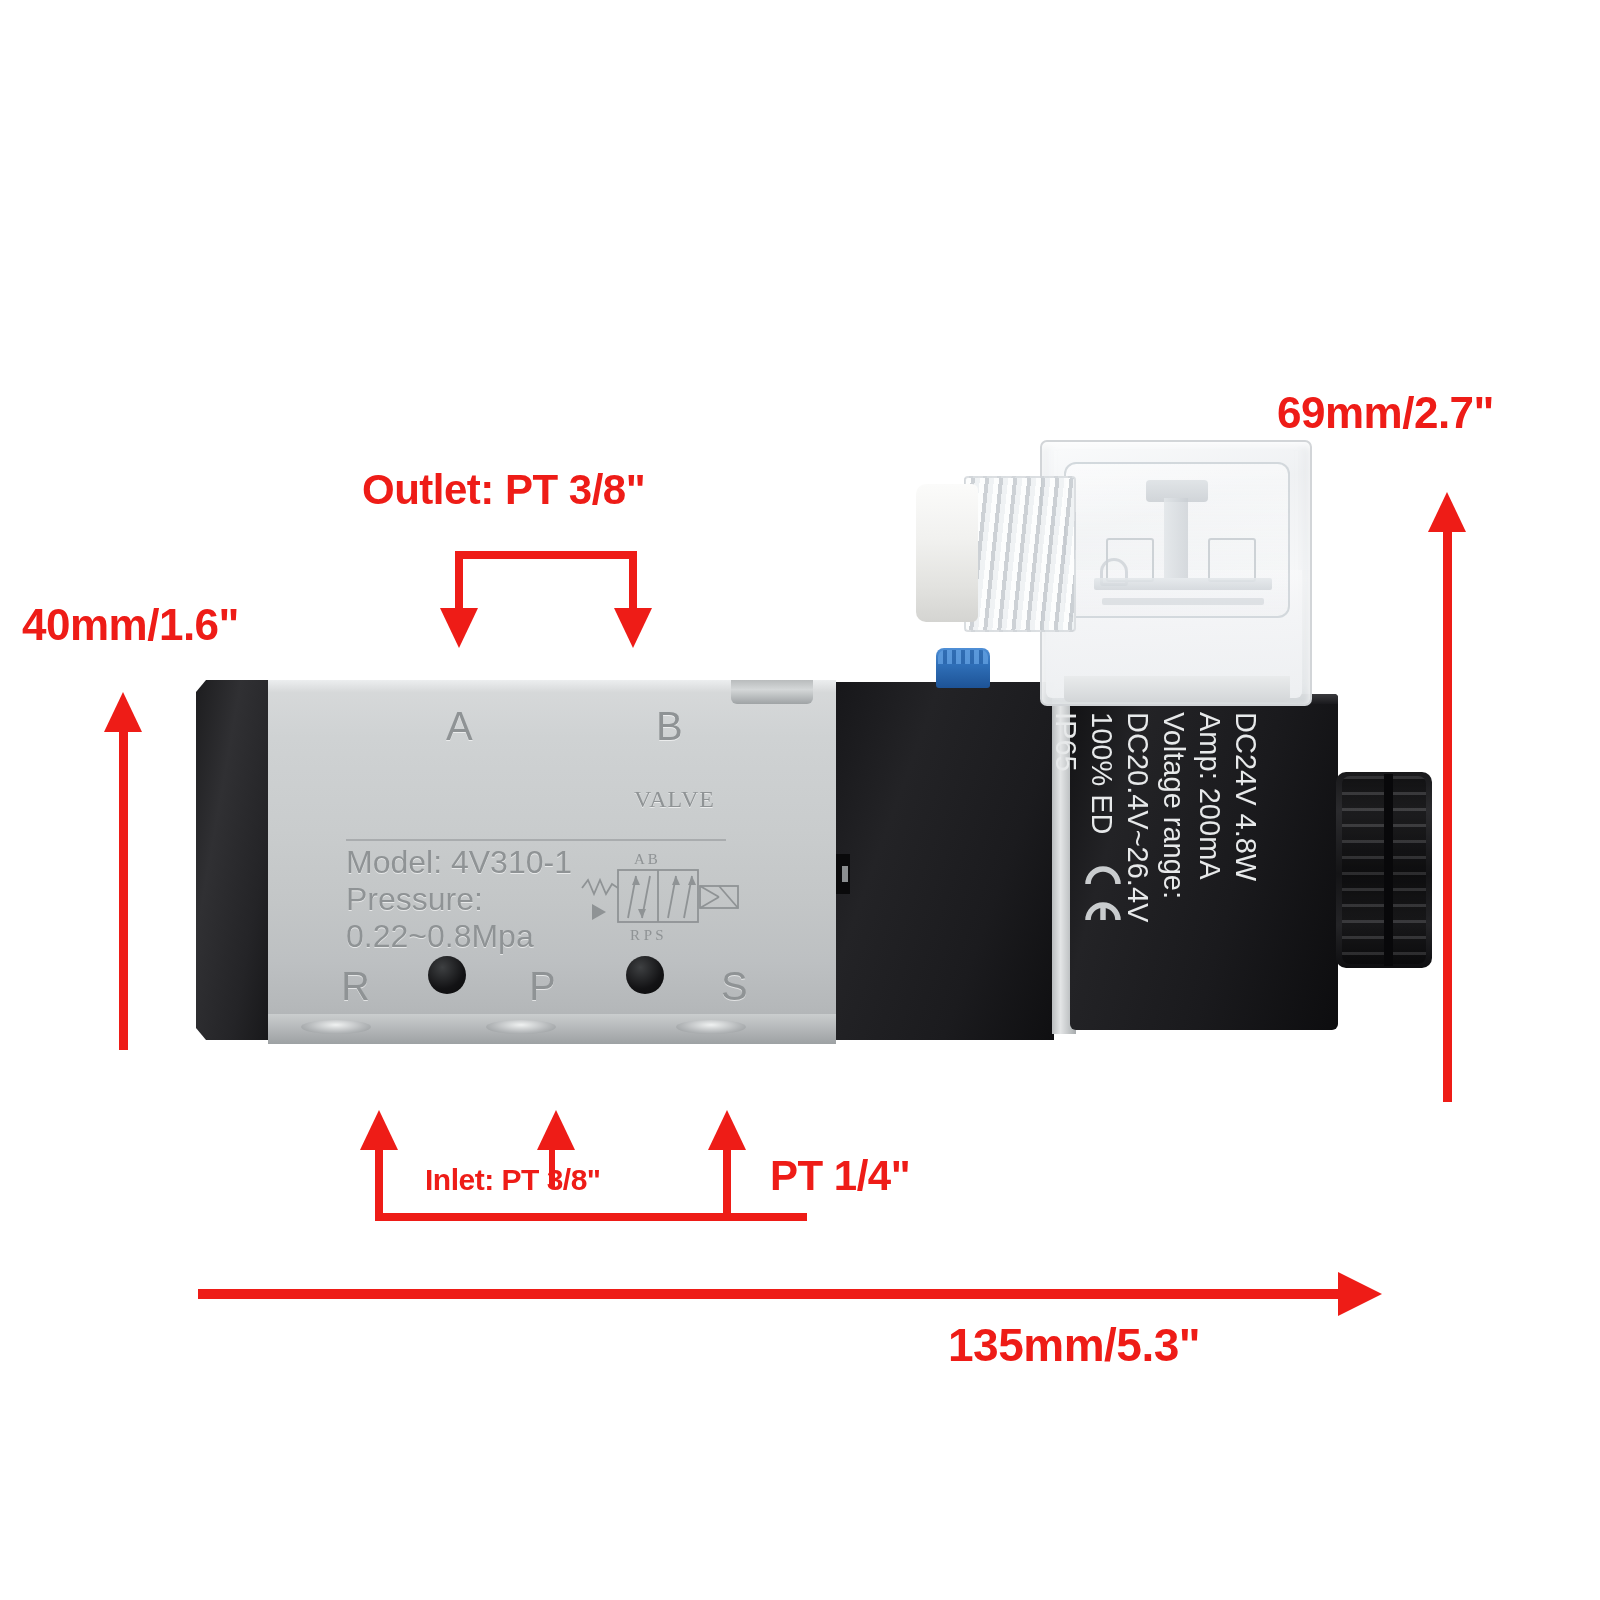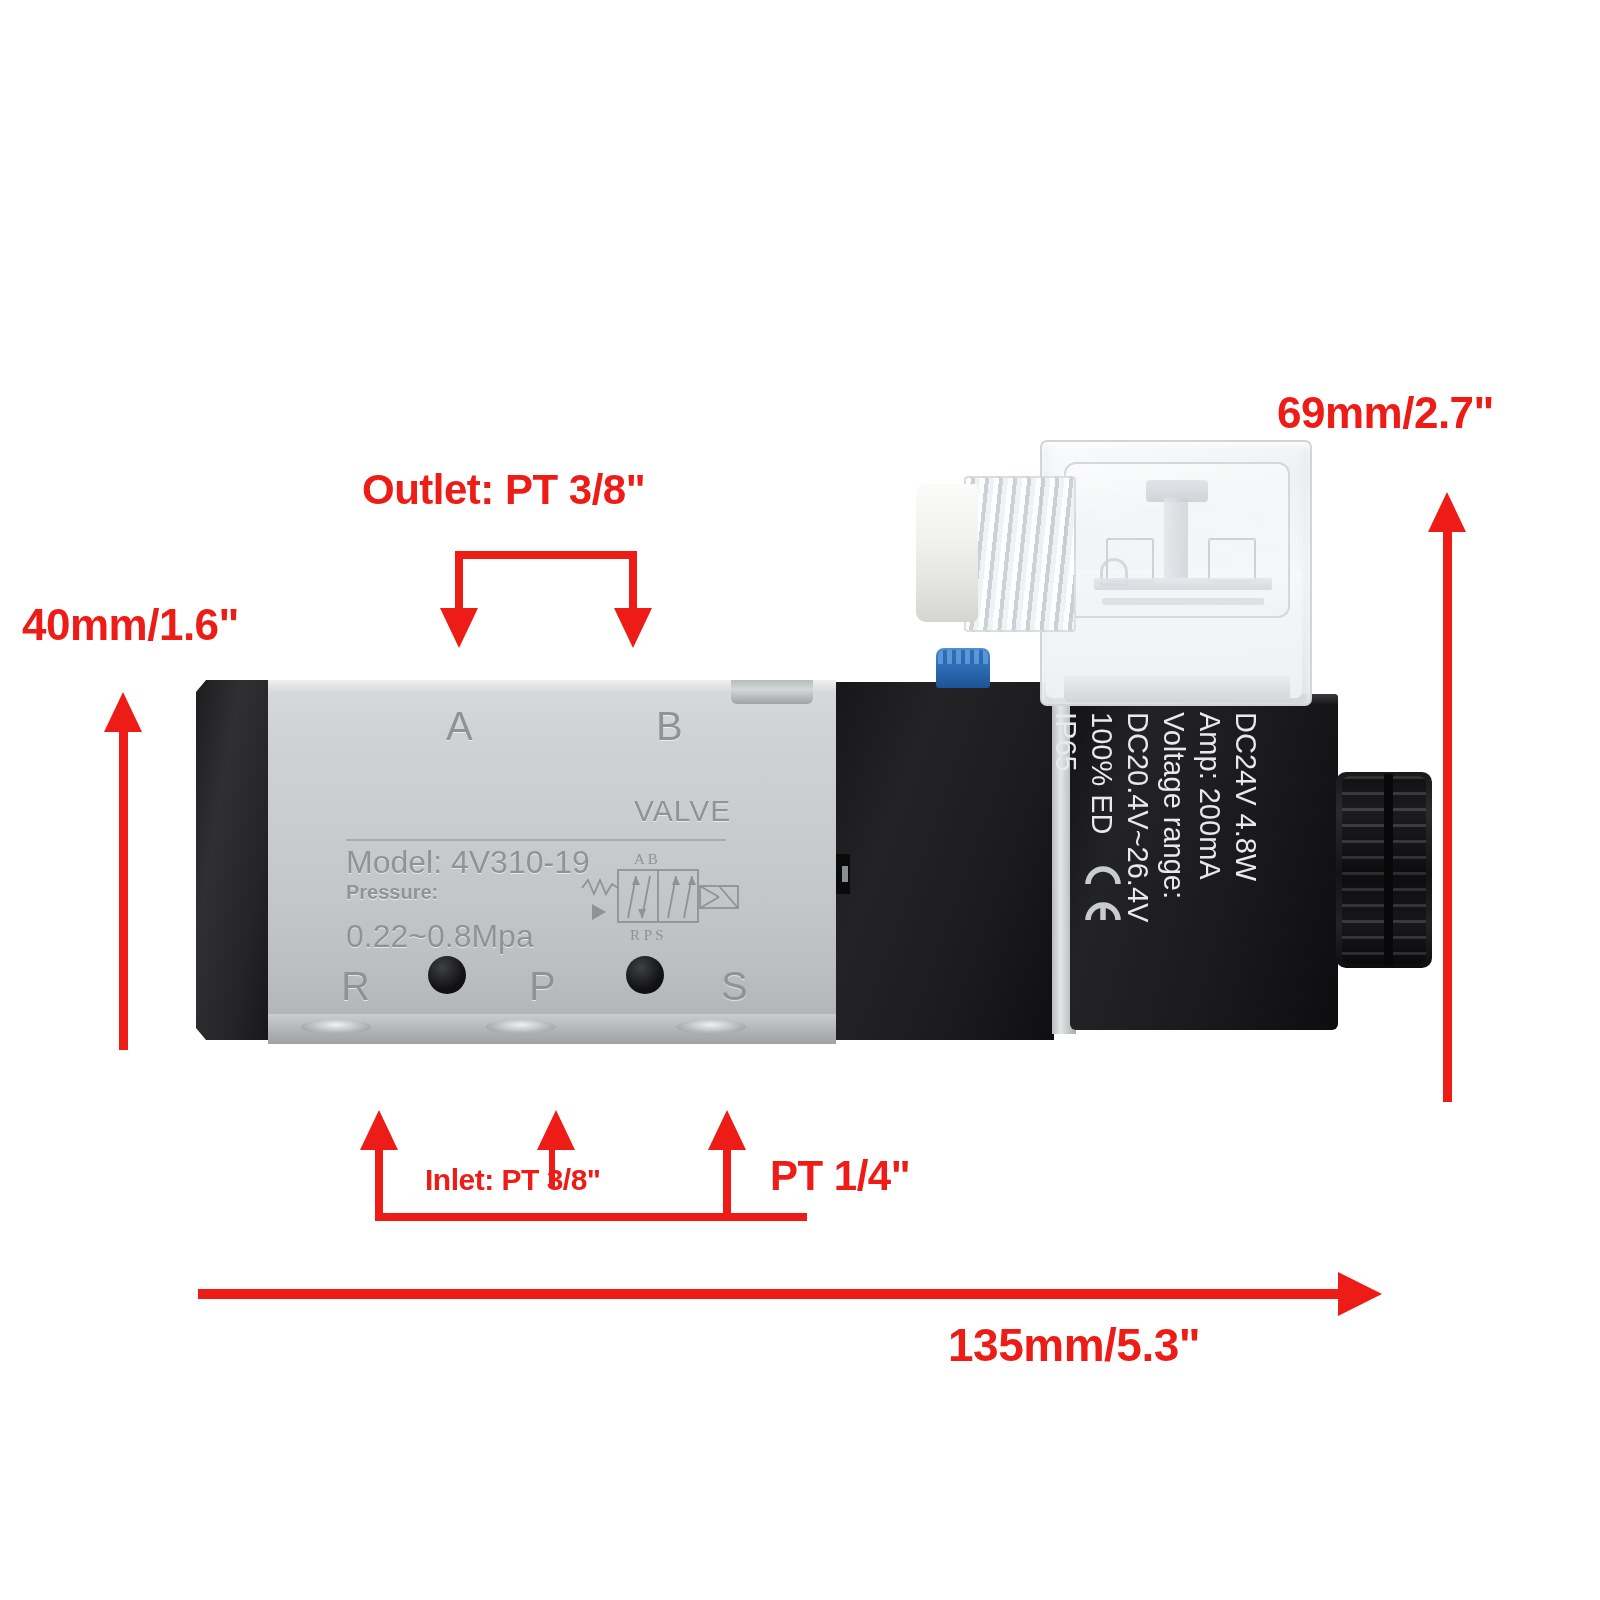--- a/index.html
+++ b/index.html
@@ -92,27 +92,27 @@
     color:#8f9395;
     font-family:"Liberation Sans", sans-serif;
     text-shadow:0 1px 0 rgba(255,255,255,.6);
     user-select:none;
   }
   #port-a{left:250px;top:28px;font-size:40px;}
   #port-b{left:460px;top:28px;font-size:40px;}
   #port-r{left:145px;top:288px;font-size:40px;}
   #port-p{left:333px;top:288px;font-size:40px;}
   #port-s{left:525px;top:288px;font-size:40px;}
-  #txt-valve{left:438px;top:118px;font-size:30px;letter-spacing:1px;}
+  #txt-valve{left:438px;top:110px;font-size:24px;letter-spacing:1px;font-family:Liberation Serif, serif;}
   #spec-line{
     position:absolute;left:150px;top:163px;width:380px;height:2px;
     background:#a9acae;
   }
   #txt-model{left:150px;top:168px;font-size:32px;}
-  #txt-pressure{left:150px;top:205px;font-size:20px;font-weight:bold;}
+  #txt-pressure{left:150px;top:205px;font-size:32px;}
   #txt-pressure2{left:150px;top:242px;font-size:32px;}
 
   
   .hole{
     position:absolute;border-radius:50%;
     background:radial-gradient(circle at 38% 30%,#3e4042 0%,#131315 60%,#0a0a0b 100%);
   }
   #hole-1{left:232px;top:280px;width:38px;height:38px;}
   #hole-2{left:430px;top:280px;width:38px;height:38px;}
   
@@ -334,21 +334,21 @@
     <div class="dimple" id="dimple-3"></div>
 
     <div class="engrave" id="port-a">A</div>
     <div class="engrave" id="port-b">B</div>
     <div class="engrave" id="port-r">R</div>
     <div class="engrave" id="port-p">P</div>
     <div class="engrave" id="port-s">S</div>
 
     <div class="engrave" id="txt-valve">VALVE</div>
     <div id="spec-line"></div>
-    <div class="engrave" id="txt-model">Model: 4V310-19</div>
+    <div class="engrave" id="txt-model">Model: 4V310-1</div>
     <div class="engrave" id="txt-pressure">Pressure:</div>
     <div class="engrave" id="txt-pressure2">0.22~0.8Mpa</div>
 
     <svg style="position:absolute;left:378px;top:172px;" width="178" height="96" viewBox="0 0 178 96">
       <g stroke="#8f9395" stroke-width="1.8" fill="none">
         <rect x="44" y="22" width="80" height="52"></rect>
         <line x1="84" y1="22" x2="84" y2="74"></line>
 
         <polyline points="8,40 14,32 20,46 26,32 32,46 38,36 44,40"></polyline>
 

